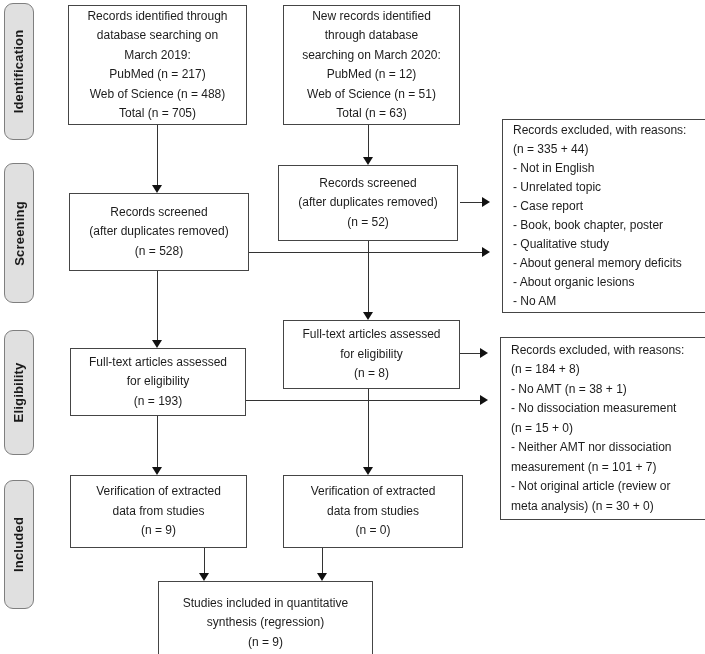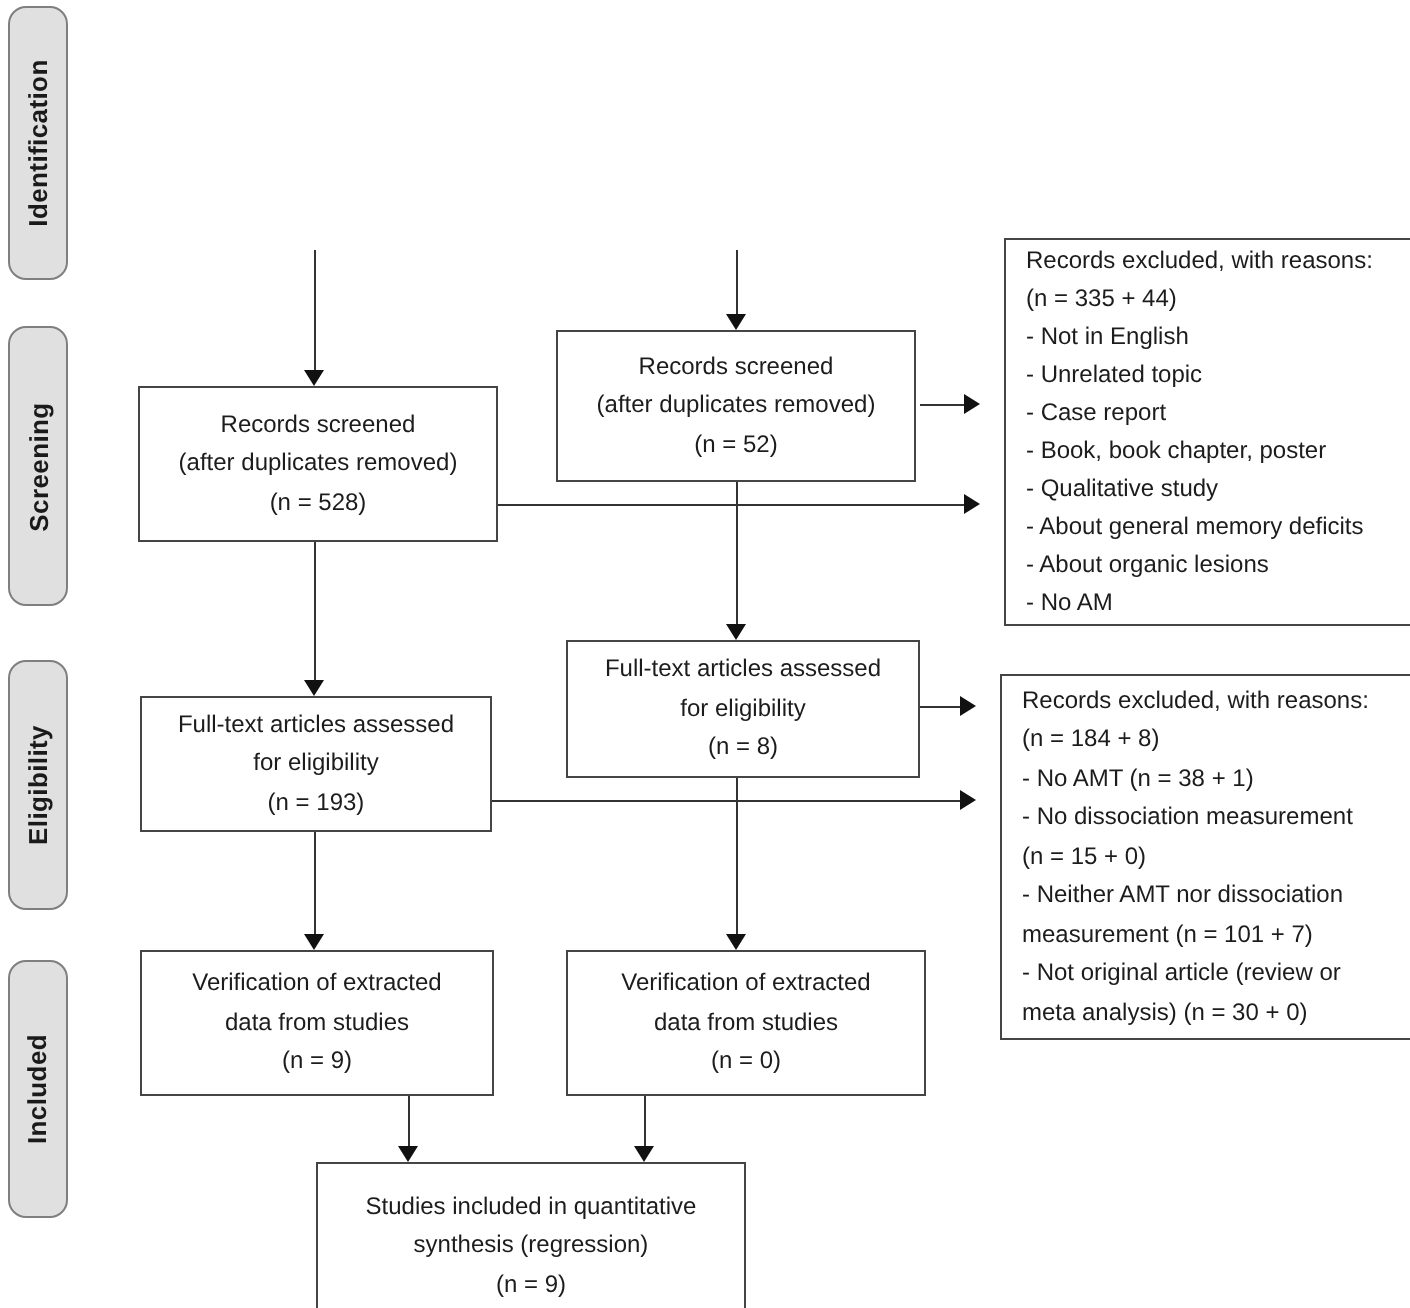--- a/index.html
+++ b/index.html
@@ -74,21 +74,33 @@
   <div class="stage-label" style="top:163px;height:140px">
     <span class="rot">Screening</span>
   </div>
   <div class="stage-label" style="top:330px;height:125px">
     <span class="rot">Eligibility</span>
   </div>
   <div class="stage-label" style="top:480px;height:129px">
     <span class="rot">Included</span>
   </div>
 
+  <div class="box" style="left:68px;top:5px;width:179px;height:120px">Records identified through
+database searching on
+March 2019:
+PubMed (n = 217)
+Web of Science (n = 488)
+Total (n = 705)</div>
 
+  <div class="box" style="left:283px;top:5px;width:177px;height:120px">New records identified
+through database
+searching on March 2020:
+PubMed (n = 12)
+Web of Science (n = 51)
+Total (n = 63)</div>
 
   <div class="box" style="left:69px;top:193px;width:180px;height:78px">Records screened
 (after duplicates removed)
 (n = 528)</div>
 
   <div class="box" style="left:278px;top:165px;width:180px;height:76px">Records screened
 (after duplicates removed)
 (n = 52)</div>
 
   <div class="box align-left" style="left:490px;top:119px;width:211px;height:194px">Records excluded, with reasons:

